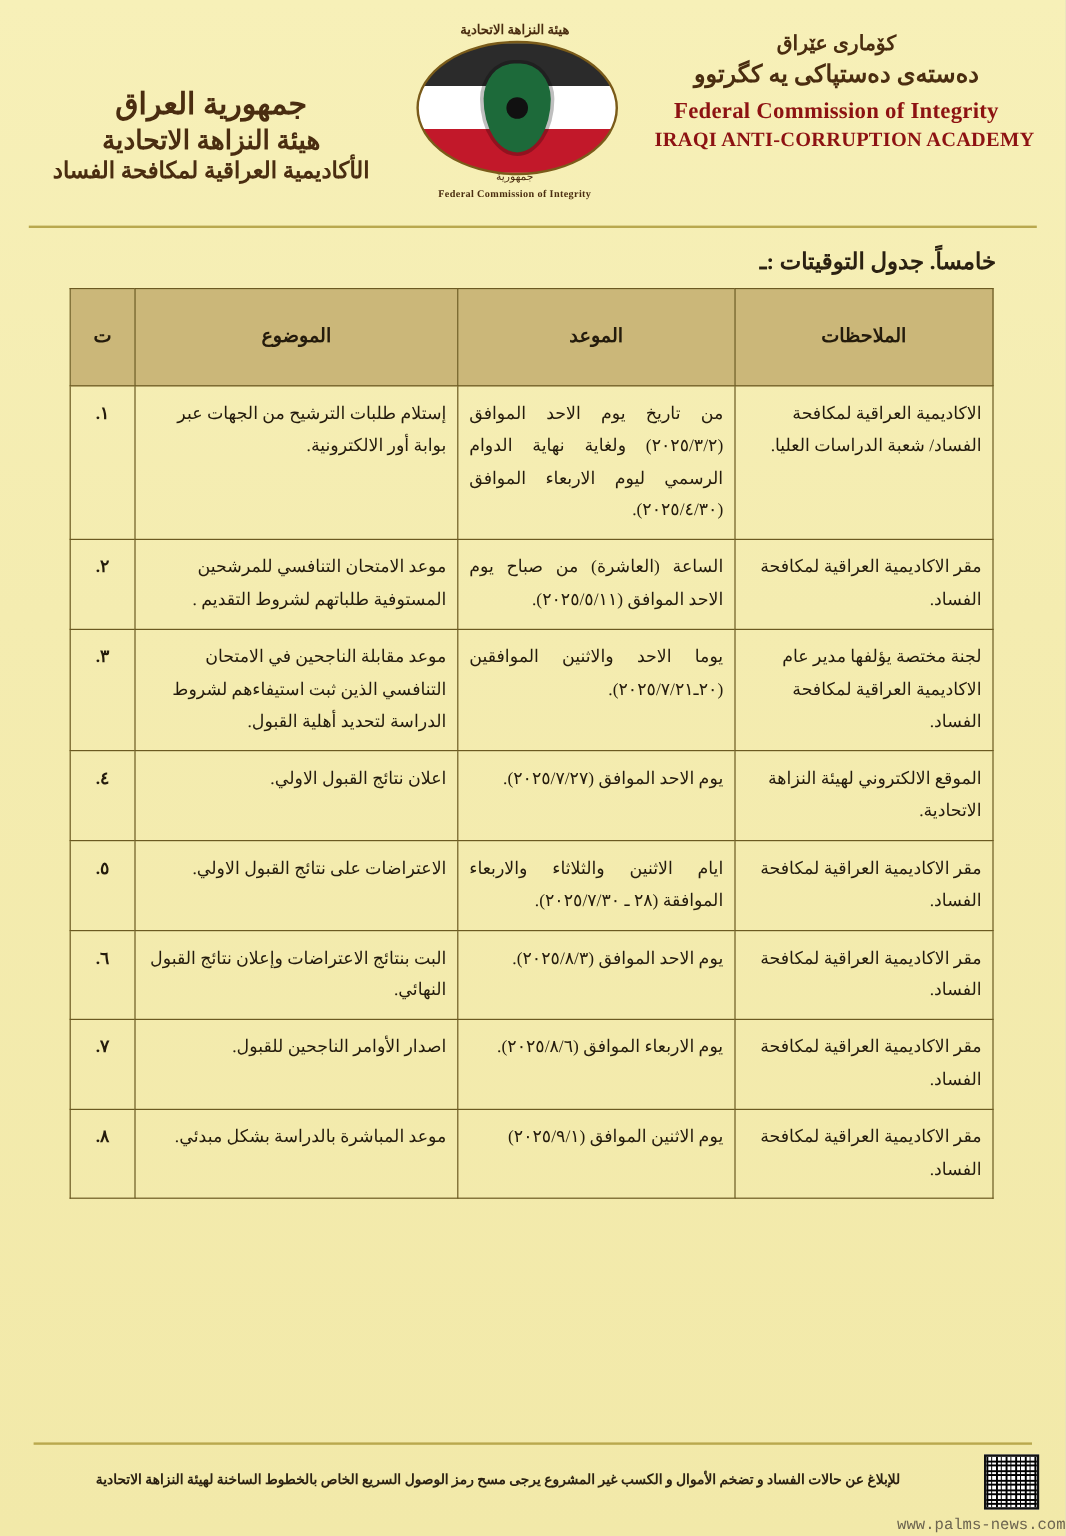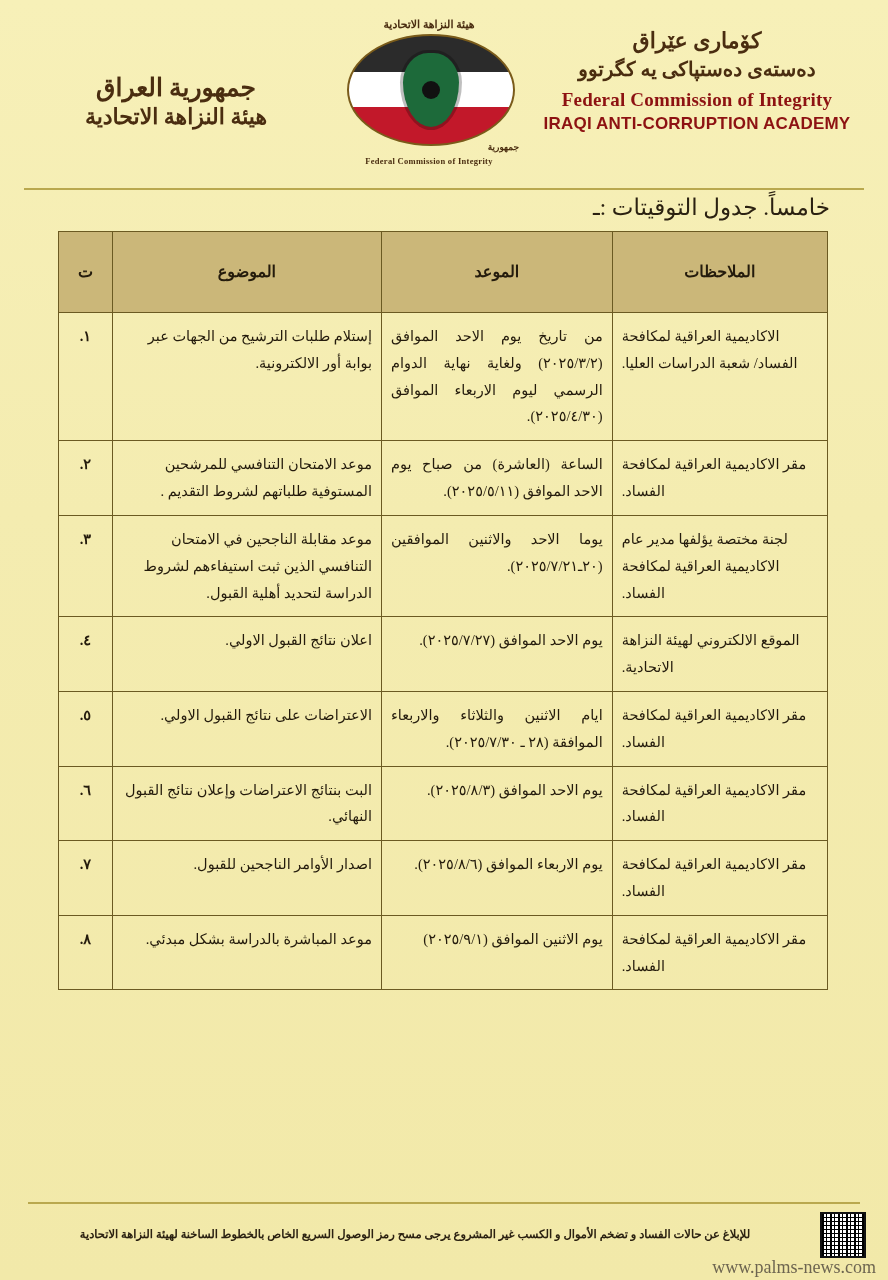--- a/index.html
+++ b/index.html
@@ -47,21 +47,21 @@
   .hr-line.l1 { font-size: 25px; margin-top: 44px; }
   .hr-line.l2 { font-size: 22px; }
   .hr-line.l3 { font-size: 19px; }
 
   .header-left {
     width: 330px;
     text-align: center;
     padding-top: 16px;
   }
   .hl-ku1 {
-    font-size: 22px;
+    font-size: 17px;
     font-weight: bold;
     color: #4a2d10;
     line-height: 1.35;
   }
   .hl-ku2 {
     font-size: 20px;
     font-weight: bold;
     color: #4a2d10;
     line-height: 1.35;
     margin-bottom: 6px;
@@ -69,27 +69,28 @@
   .hl-en1 {
     font-family: "Liberation Serif", serif;
     font-size: 19px;
     font-weight: bold;
     color: #8d1212;
     letter-spacing: 0.2px;
     direction: ltr;
     margin-top: 4px;
   }
   .hl-en2 {
-    font-family: Liberation Sans, sans-serif;
+    font-family: Liberation Serif, serif;
     font-size: 17px;
     font-weight: bold;
     color: #8d1212;
     letter-spacing: 0.2px;
     direction: ltr;
     margin-top: 3px;
+    text-align: right;
   }
   
   .emblem {
     position: relative;
     width: 180px;
     height: 150px;
     margin-top: 8px;
   }
   .emblem .oval {
     position: absolute;
@@ -146,35 +147,36 @@
     font-weight: bold;
     color: #4a2d10;
     direction: ltr;
     letter-spacing: 0.3px;
   }
   .emblem-mid-text {
     position: absolute;
     bottom: 16px;
     left: 0;
     width: 180px;
+    text-align: center;
     font-size: 9px;
-    font-weight: bold;
+    font-weight: normal;
     color: #4a2d10;
   }
   .rule {
     height: 2px;
     background: #b9a84e;
     margin: 0 24px;
   }
   
   .section-title {
     text-align: right;
-    padding: 4px 58px 10px 0;
-    font-size: 23px;
-    font-weight: normal;
+    padding: 16px 58px 10px 0;
+    font-size: 19px;
+    font-weight: bold;
     color: #2b2111;
   }
   
   .table-wrap {
     padding: 0 60px 0 58px;
   }
   table.schedule {
     width: 100%;
     border-collapse: collapse;
     table-layout: fixed;
@@ -201,21 +203,21 @@
   col.c-date { width: 30%; }
   col.c-notes { width: 28%; }
   td.idx {
     text-align: center;
     font-weight: bold;
     vertical-align: top;
     padding-top: 12px;
   }
   td.subject { text-align: right; margin-left: 44px; }
   td.date { text-align: justify; text-align-last: right; margin-top: 48px; }
-  td.notes { text-align: left; }
+  td.notes { text-align: right; }
   
   .footer {
     position: absolute;
     bottom: 0;
     left: 0;
     right: 0;
     height: 78px;
     padding: 0 22px;
     box-sizing: border-box;
   }
@@ -245,38 +247,39 @@
   .footer-text {
     flex: 1 1 auto;
     text-align: center;
     font-size: 11.5px;
     font-weight: bold;
     color: #2b2111;
     line-height: 1.5;
   }
   .watermark {
     position: absolute;
-    right: 12px;
+    right: 0;
     bottom: 2px;
-    font-family: Liberation Serif, serif;
-    font-size: 18px;
+    font-family: Liberation Mono, monospace;
+    font-size: 13px;
     color: #6d6550;
     direction: ltr;
   }
 </style>
 </head>
 <body>
 
 <div class="page">
 
   <div class="header">
 
     <div class="header-right">
       <div class="hr-line l1">جمهورية العراق</div>
       <div class="hr-line l2">هيئة النزاهة الاتحادية</div>
+      <div class="hr-line l3">الأكاديمية العراقية لمكافحة الفساد</div>
     </div>
 
     <div class="emblem">
       <div class="emblem-top-text">هيئة النزاهة الاتحادية</div>
       <div class="oval">
         <div class="pupil"></div>
       </div>
       <div class="emblem-mid-text">جمهورية</div>
       <div class="emblem-bottom-text">Federal Commission of Integrity</div>
     </div>

